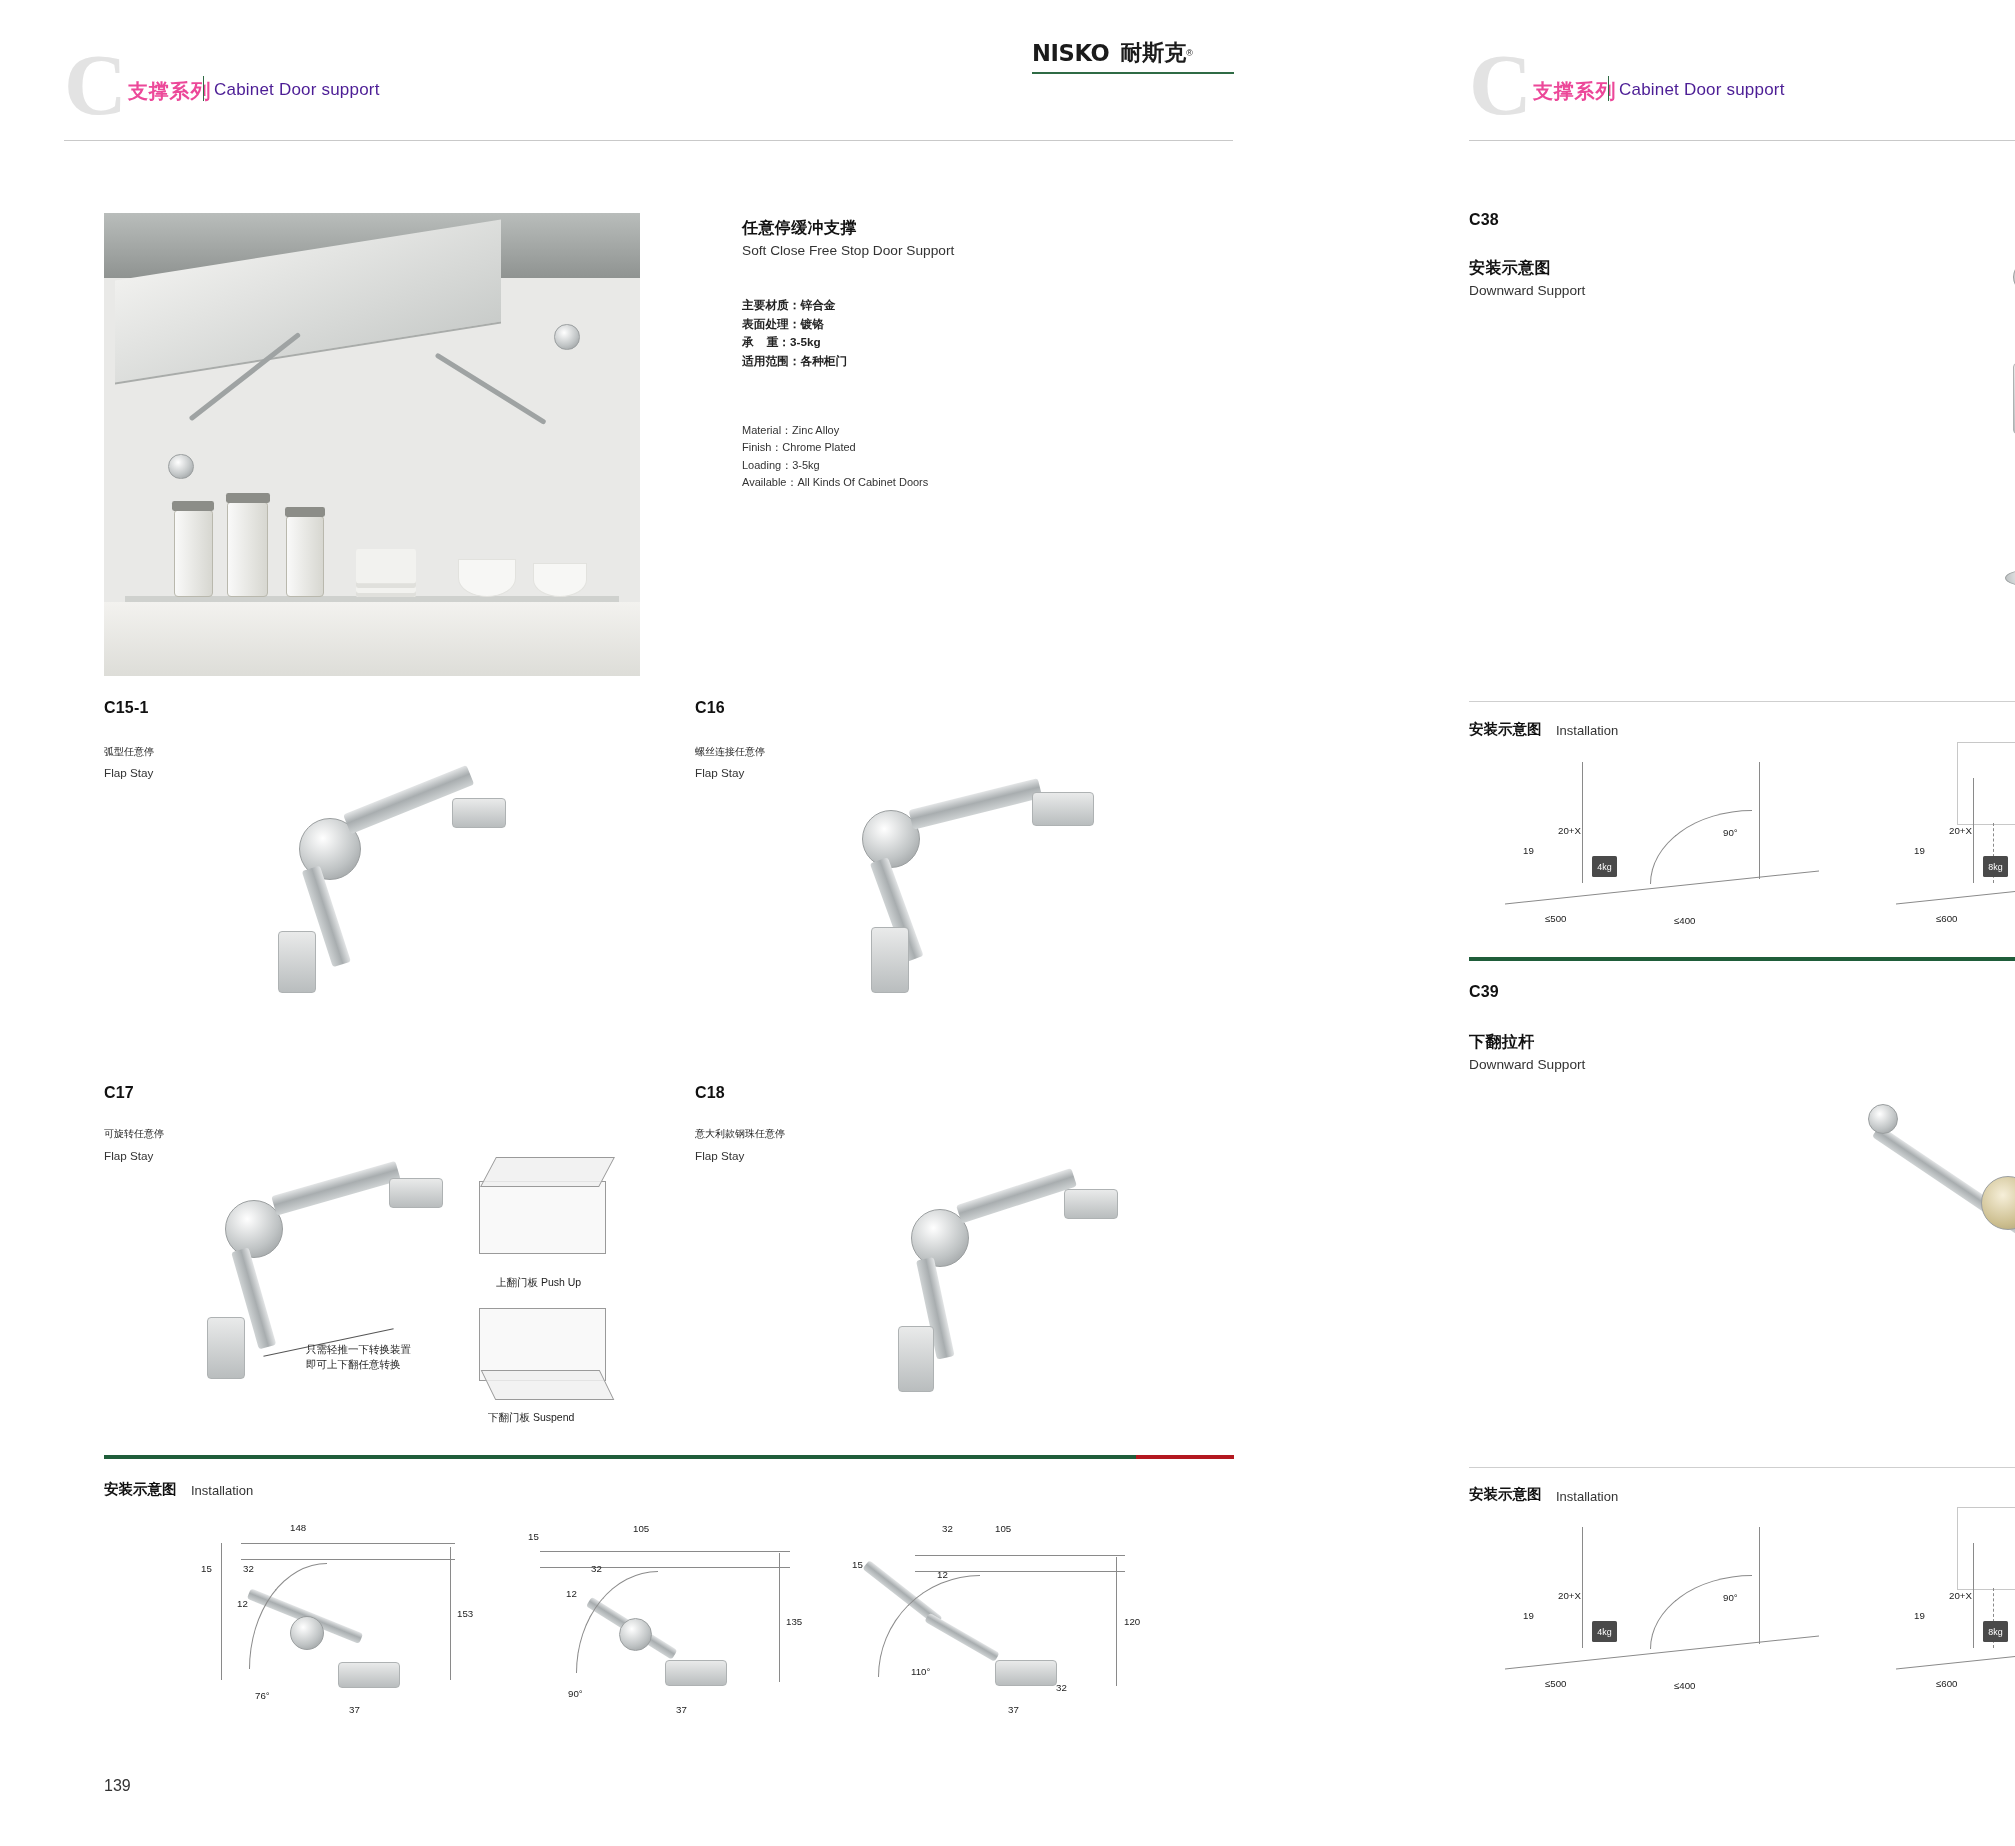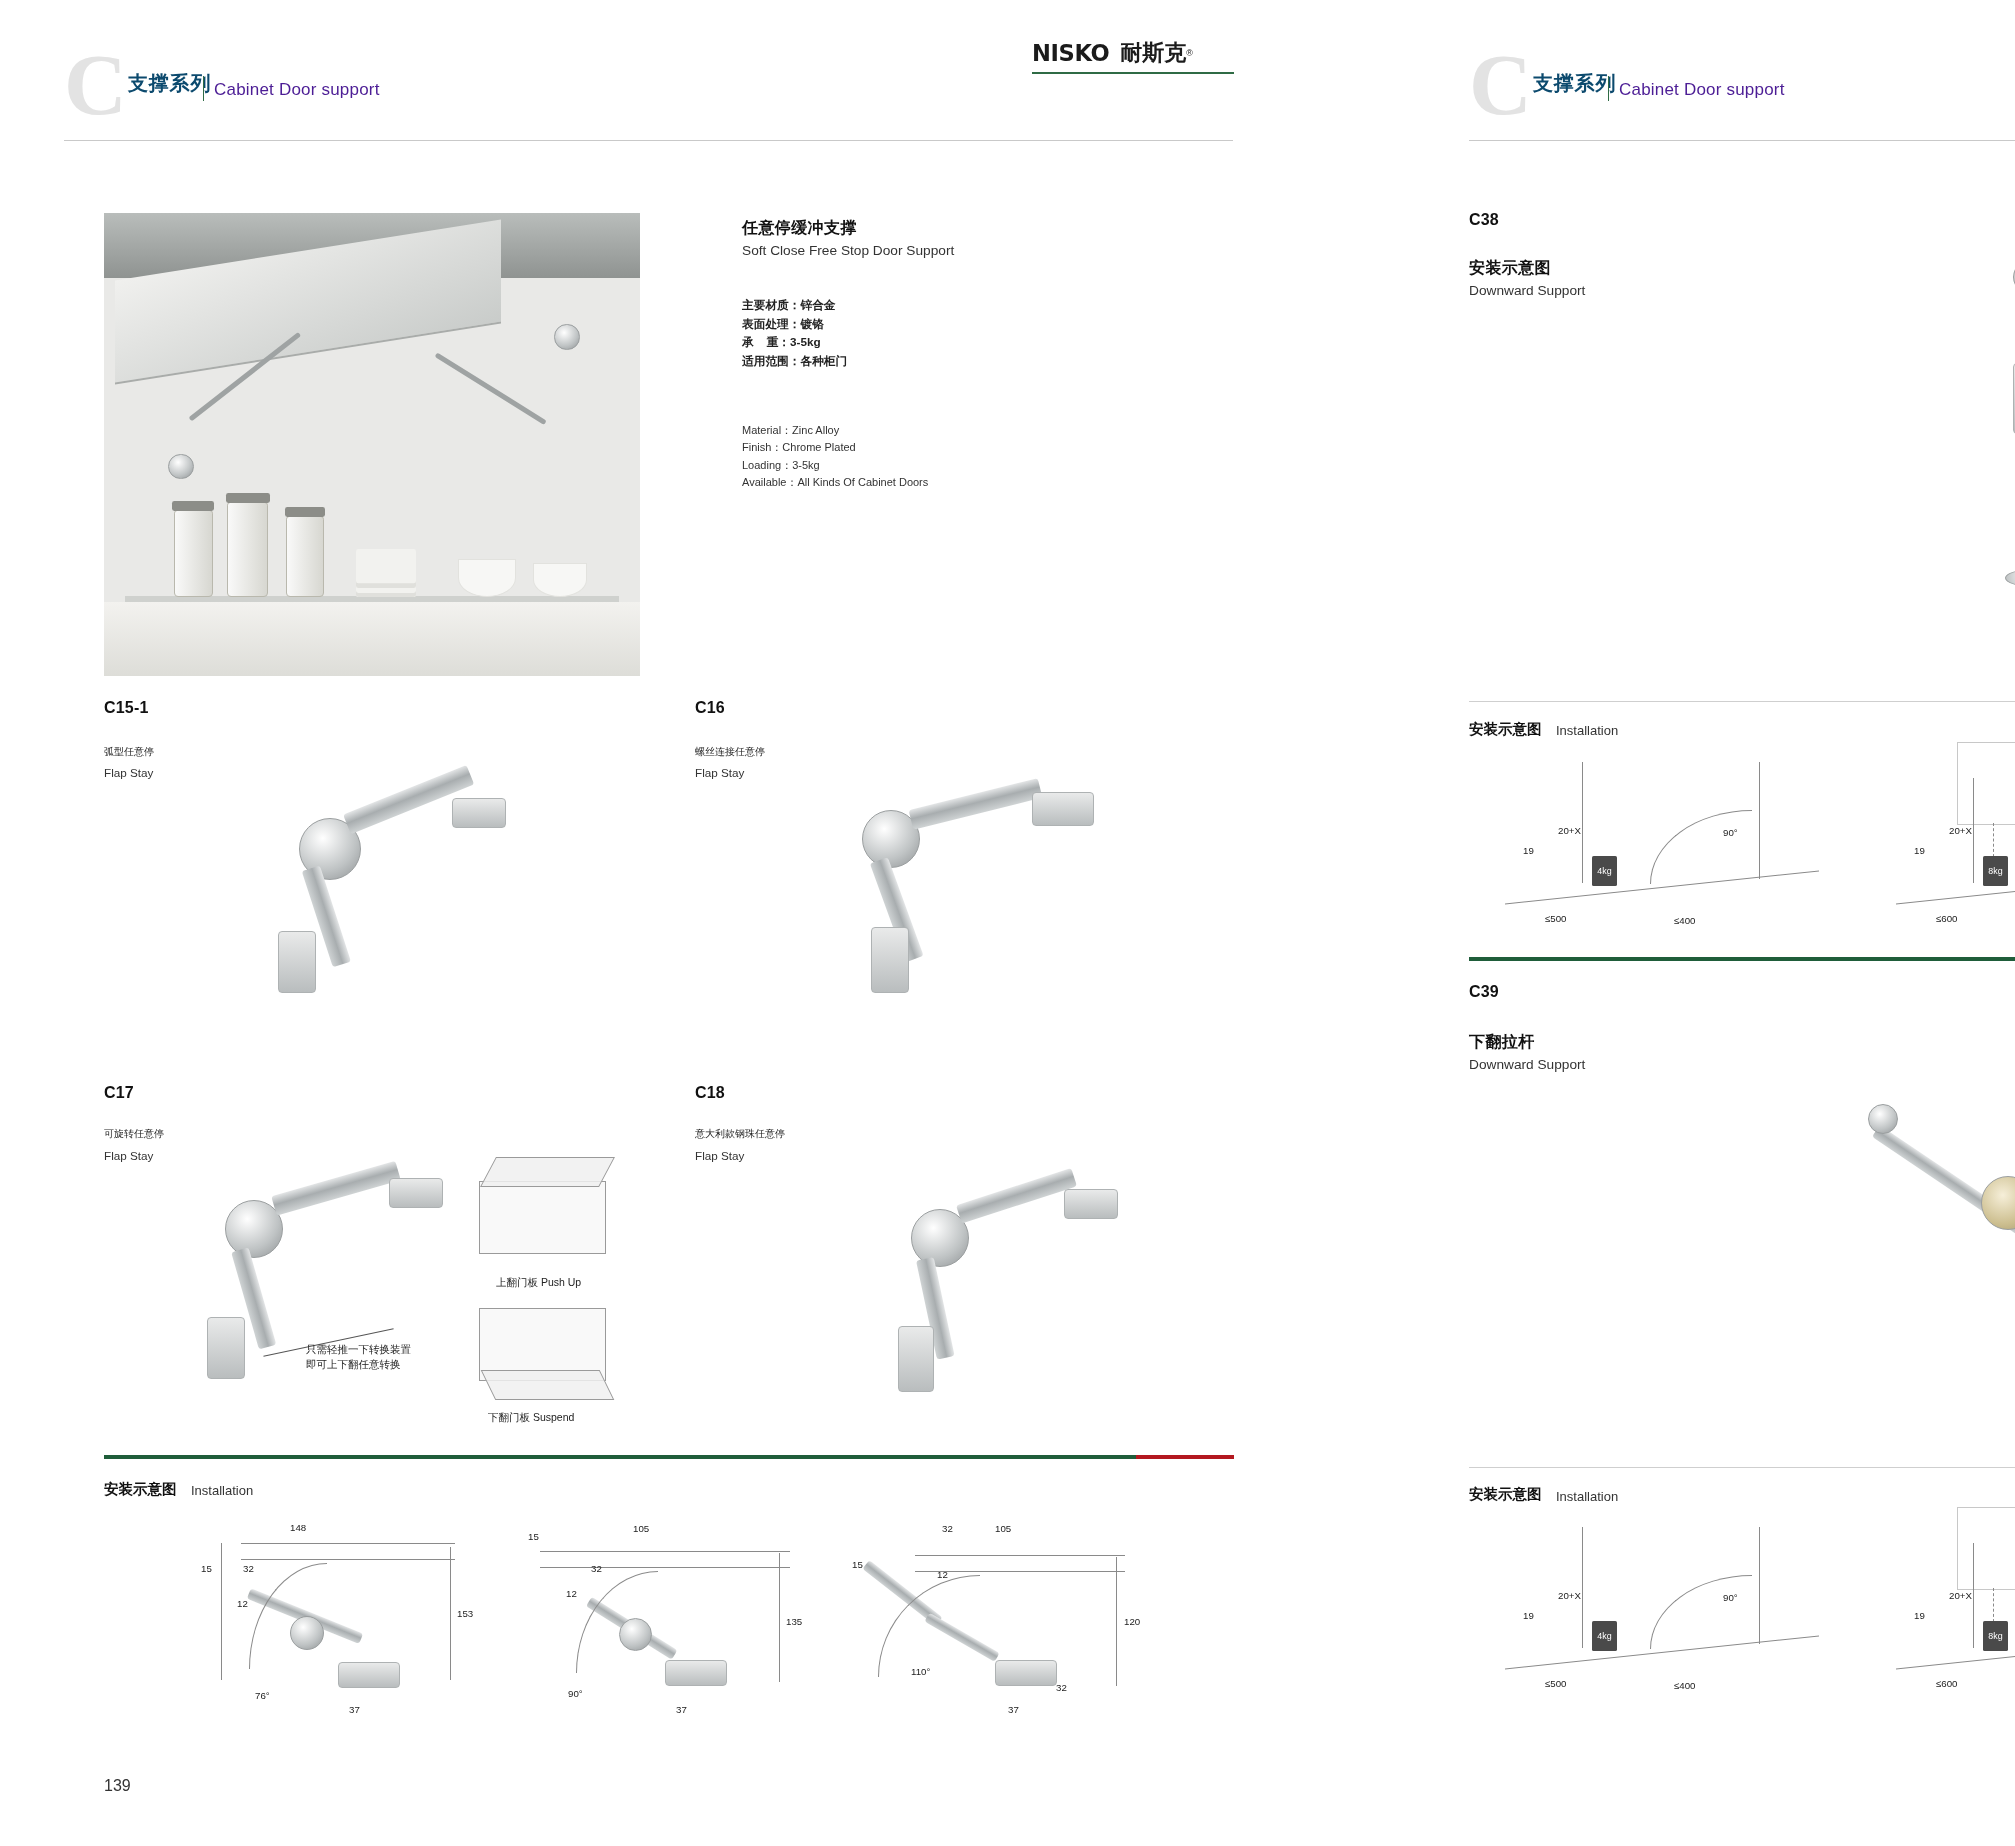--- a/index.html
+++ b/index.html
@@ -48,24 +48,24 @@
     top: -4px;
     font-size: 87px;
     line-height: 81px;
     color: #e3e3e3;
     font-family: "Liberation Serif", serif;
     font-weight: bold;
   }
   .hdr .cn {
     position: absolute;
     left: 64px;
-    top: 22px;
+    top: 30px;
     font-size: 20px;
     font-weight: bold;
-    color: #0c4a6e;
+    color: #ec4899;
     letter-spacing: 0.8px;
   }
   .hdr .divider {
     position: absolute;
     left: 139px;
     top: 28px;
     width: 1.2px;
     height: 25px;
     background: #2f6b45;
   }
@@ -284,21 +284,21 @@
   .tl.h { height:1.2px; }
   .tl.v { width:1.2px; }
   .dim {
     position:absolute;
     font-size: 9.7px;
     color:#222;
     font-family:"Liberation Sans", sans-serif;
   }
   .weight {
     position:absolute;
-    width: 25px; height: 30px;
+    width: 25px; height: 21px;
     background:#4a4a4a;
     color:#fff;
     font-size:8.9px;
     display:flex; align-items:center; justify-content:center;
     border-radius:1.6px;
   }
   .arcbox {
     position:absolute;
     border-left: 1.2px solid #8a8a8a;
     border-top: 1.2px solid #8a8a8a;

